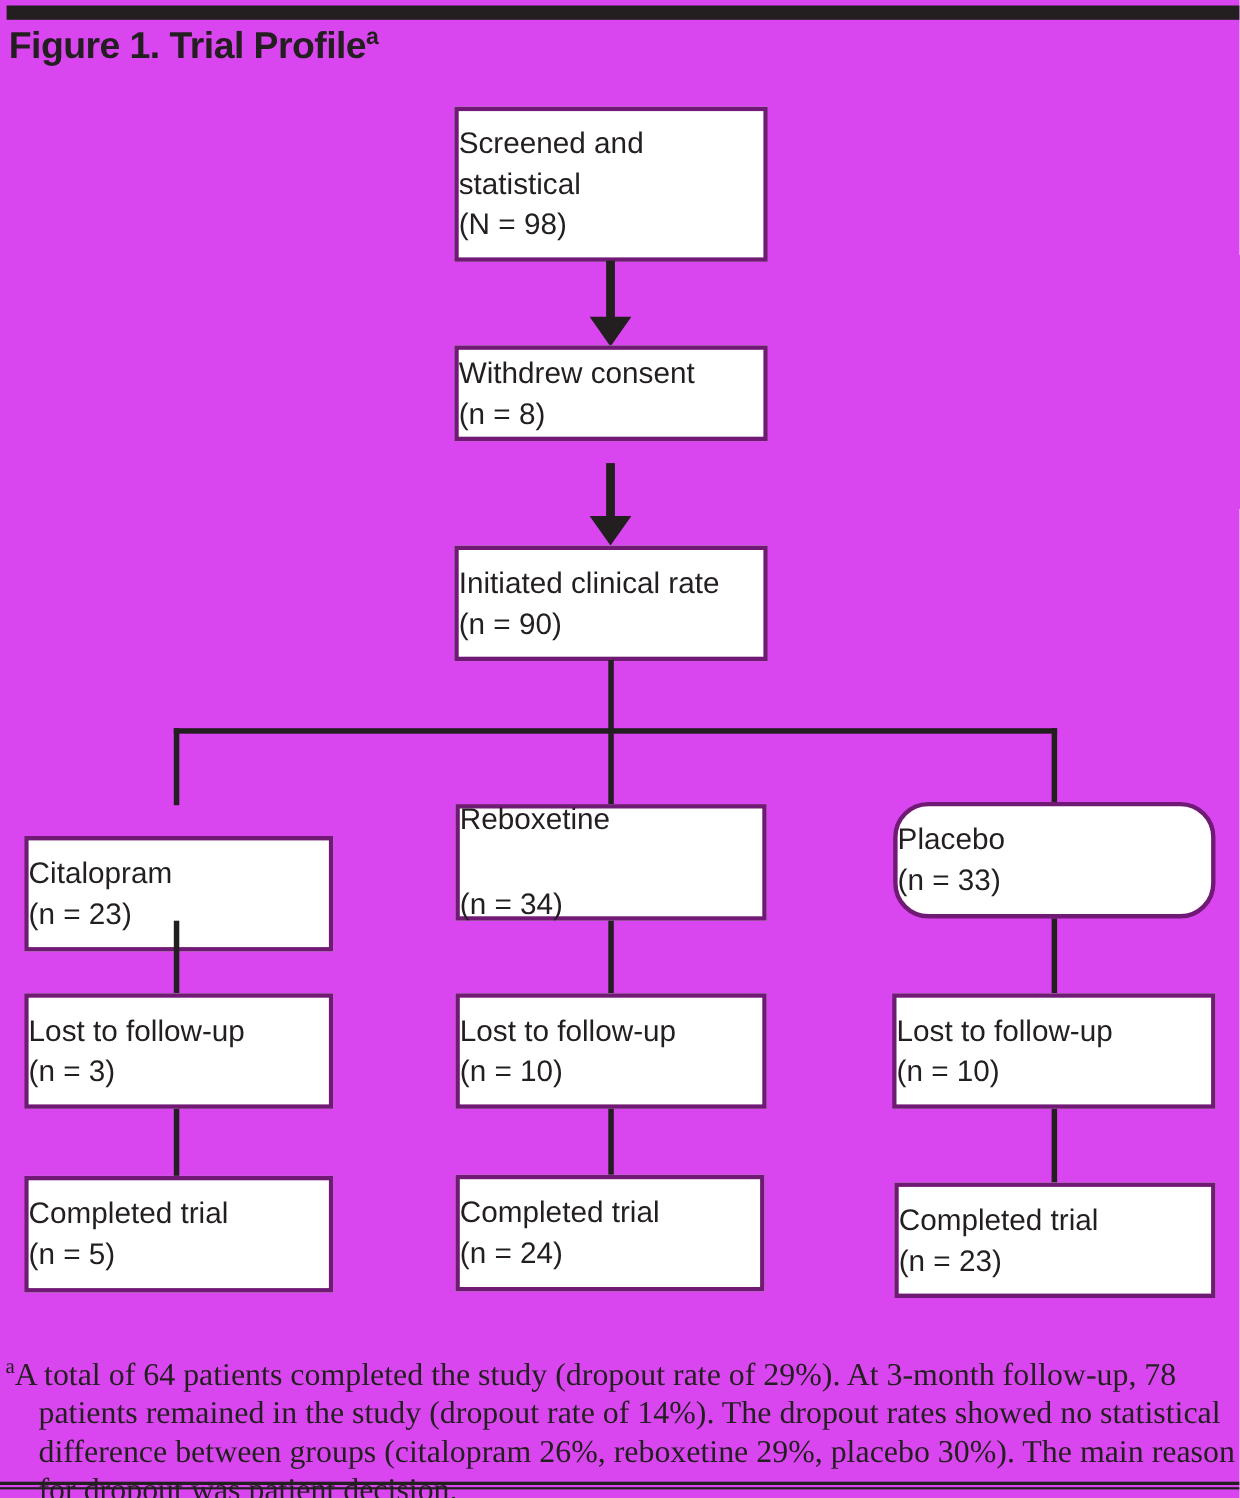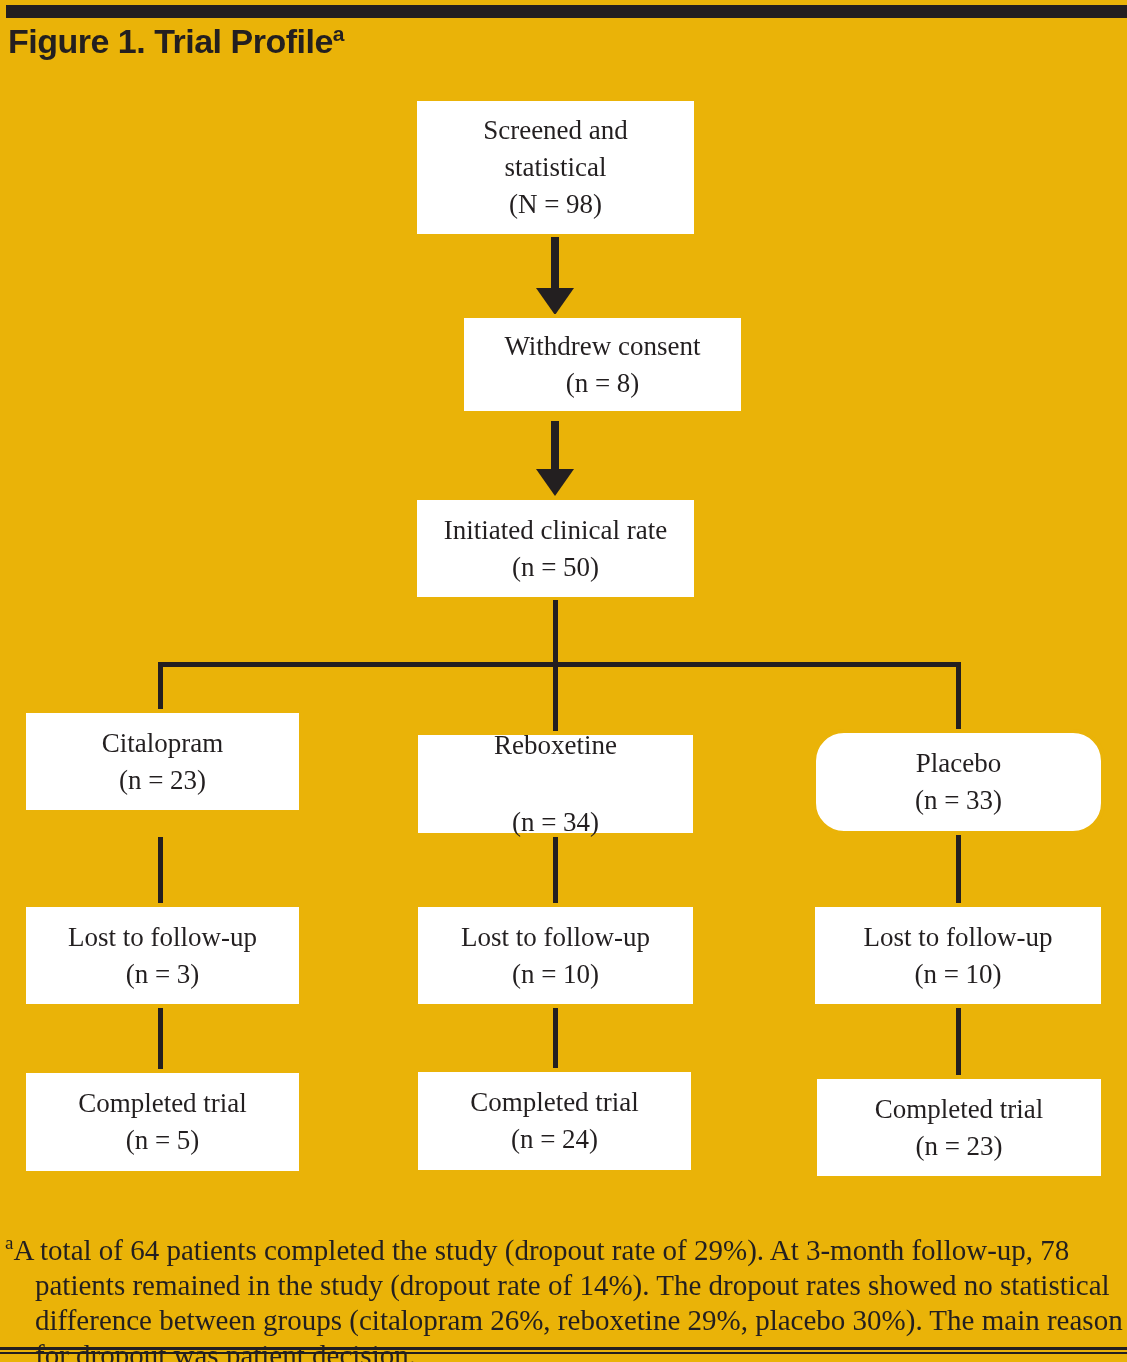--- a/index.html
+++ b/index.html
@@ -1,42 +1,42 @@
 <!DOCTYPE html>
 <html><head>
 <meta charset="utf-8">
 <style>
   html, body { margin:0; padding:0; background:#ffffff; }
   .page {
     position:relative;
     width:1127px; height:1362px;
-    background:#eab308;
+    background:#d946ef;
     color:#231f20;
     font-family:"Liberation Sans", sans-serif;
     overflow:hidden;
   }
   .topbar {
     position:absolute; left:6px; top:5px; right:0; height:13px;
     background:#231f20;
   }
   .figtitle {
     position:absolute; left:8px; top:22px;
     font-size:34px; font-weight:bold; letter-spacing:-0.5px;
     white-space:nowrap;
   }
   .figtitle sup { font-size:21px; font-weight:bold; }
   .box {
     position:absolute;
-    border:4px solid #eab308;
+    border:4px solid #701a75;
     background:#ffffff;
     box-sizing:border-box;
     display:flex; flex-direction:column;
-    align-items:center; justify-content:center;
+    align-items:flex-start; justify-content:center;
     text-align:center;
-    font-size:27px; line-height:37px;font-family:Liberation Serif, serif;
+    font-size:27px; line-height:37px;
   }
   .conn { position:absolute; background:#231f20; }
   .arrowstem { position:absolute; width:8px; background:#231f20; }
   .arrowhead {
     position:absolute; width:0; height:0;
     border-left:19px solid transparent;
     border-right:19px solid transparent;
     border-top:27px solid #231f20;
   }
   .footnote {
@@ -65,40 +65,40 @@
 
   <div class="box" style="left:413px; top:97px; width:285px; height:141px;">
     <div>Screened and</div>
     <div>statistical</div>
     <div>(N = 98)</div>
   </div>
 
   <div class="arrowstem" style="left:551px; top:237px; height:53px;"></div>
   <div class="arrowhead" style="left:536px; top:288px;"></div>
 
-  <div class="box" style="left:413px; top:314px; width:285px; height:101px;margin-left:47px;">
+  <div class="box" style="left:413px; top:314px; width:285px; height:87px;">
     <div>Withdrew consent</div>
     <div>(n = 8)</div>
   </div>
 
   <div class="arrowstem" style="left:551px; top:421px; height:50px;"></div>
   <div class="arrowhead" style="left:536px; top:469px;"></div>
 
   <div class="box" style="left:413px; top:496px; width:285px; height:105px;">
     <div>Initiated clinical rate</div>
-    <div>(n = 50)</div>
+    <div>(n = 90)</div>
   </div>
 
   <div class="conn" style="left:553px; top:600px; width:5px; height:65px;"></div>
   <div class="conn" style="left:158px; top:662px; width:803px; height:5px;"></div>
   <div class="conn" style="left:158px; top:662px; width:5px; height:70px;"></div>
   <div class="conn" style="left:553px; top:662px; width:5px; height:70px;"></div>
   <div class="conn" style="left:956px; top:662px; width:5px; height:68px;"></div>
 
-  <div class="box" style="left:22px; top:709px; width:281px; height:105px;">
+  <div class="box" style="left:22px; top:760px; width:281px; height:105px;">
     <div>Citalopram</div>
     <div>(n = 23)</div>
   </div>
   <div class="box" style="left:414px; top:731px; width:283px; height:106px;gap:40px;">
     <div>Reboxetine</div>
     <div>(n = 34)</div>
   </div>
   <div class="box" style="left:812px; top:729px; width:293px; height:106px;border-radius:32px;">
     <div>Placebo</div>
     <div>(n = 33)</div>

